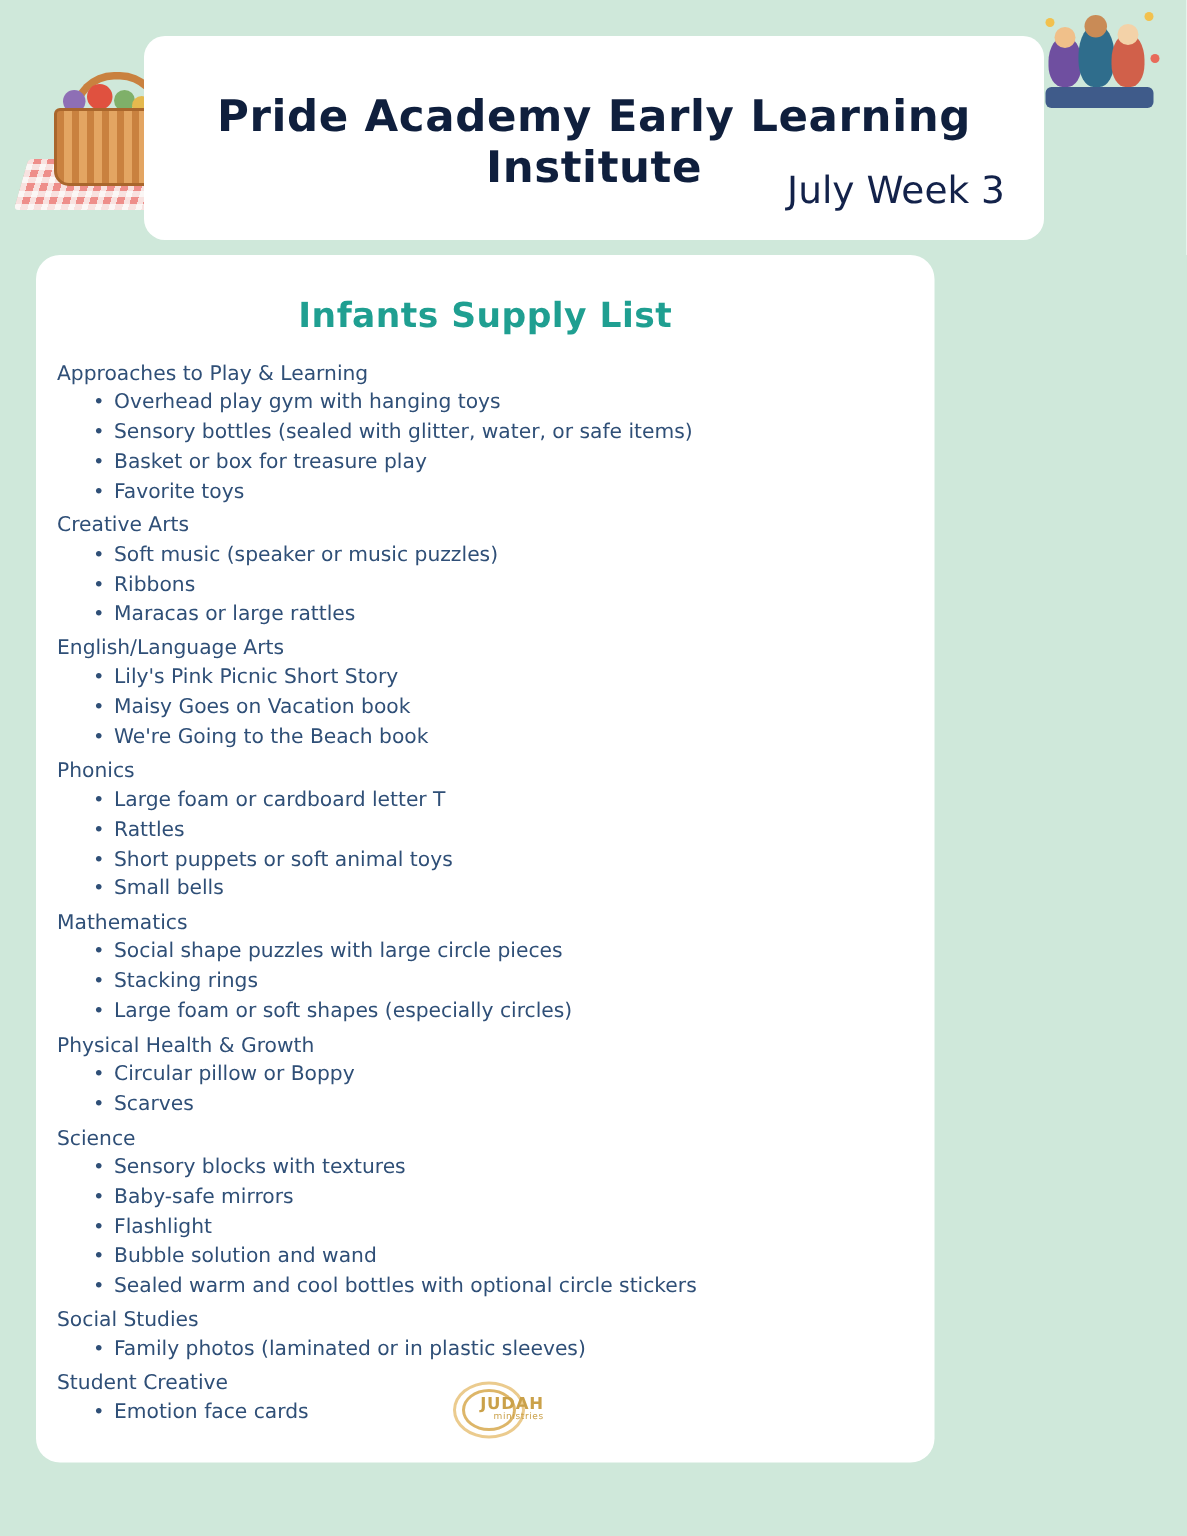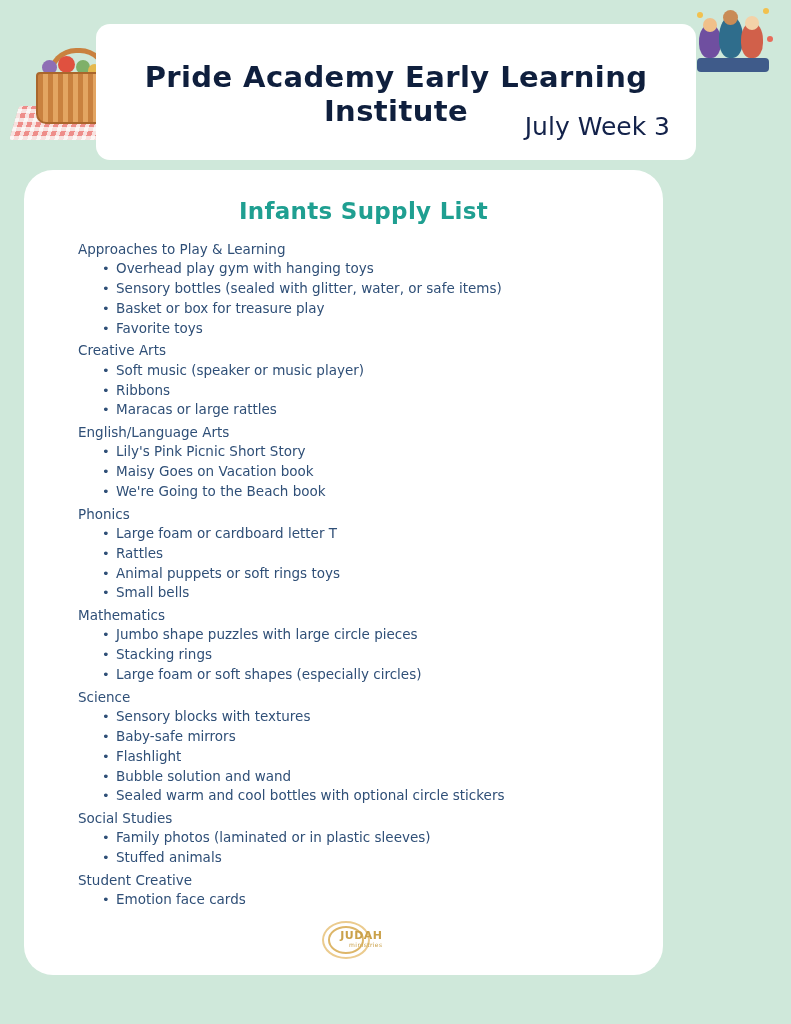--- a/index.html
+++ b/index.html
@@ -142,22 +142,21 @@
   .spark.s3 { left: 70px; top: 28px; background: #e86b5a; }
 
   
   .sheet {
     position: absolute;
     left: 24px;
     top: 170px;
     width: 599px;
     height: 805px;
     background: #ffffff;
-    border-radius: 29px;
-    padding-left: 40px;
+    border-radius: 16px;
   }
   .sheet-title {
     text-align: center;
     margin-top: 28px;
     font-size: 23px;
     font-weight: bold;
     color: #1f9f91;
     font-family: "DejaVu Sans", sans-serif;
     letter-spacing: .3px;
   }
@@ -280,65 +279,71 @@
         <ul class="items">
           <li>Overhead play gym with hanging toys</li>
           <li>Sensory bottles (sealed with glitter, water, or safe items)</li>
           <li>Basket or box for treasure play</li>
           <li>Favorite toys</li>
         </ul>
       </div>
       <div class="group">
         <div class="group-title">Creative Arts</div>
         <ul class="items">
-          <li>Soft music (speaker or music player)</li>
+          <li>Soft music (speaker or music puzzles)</li>
           <li>Ribbons</li>
           <li>Maracas or large rattles</li>
         </ul>
       </div>
       <div class="group">
         <div class="group-title">English/Language Arts</div>
         <ul class="items">
           <li>Lily's Pink Picnic Short Story</li>
           <li>Maisy Goes on Vacation book</li>
           <li>We're Going to the Beach book</li>
         </ul>
       </div>
       <div class="group">
         <div class="group-title">Phonics</div>
         <ul class="items">
           <li>Large foam or cardboard letter T</li>
           <li>Rattles</li>
-          <li>Animal puppets or soft rings toys</li>
+          <li>Short puppets or soft animal toys</li>
           <li>Small bells</li>
         </ul>
       </div>
       <div class="group">
         <div class="group-title">Mathematics</div>
         <ul class="items">
-          <li>Jumbo shape puzzles with large circle pieces</li>
+          <li>Social shape puzzles with large circle pieces</li>
           <li>Stacking rings</li>
           <li>Large foam or soft shapes (especially circles)</li>
+        </ul>
+      </div>
+      <div class="group">
+        <div class="group-title">Physical Health &amp; Growth</div>
+        <ul class="items">
+          <li>Circular pillow or Boppy</li>
+          <li>Scarves</li>
         </ul>
       </div>
       <div class="group">
         <div class="group-title">Science</div>
         <ul class="items">
           <li>Sensory blocks with textures</li>
           <li>Baby-safe mirrors</li>
           <li>Flashlight</li>
           <li>Bubble solution and wand</li>
           <li>Sealed warm and cool bottles with optional circle stickers</li>
         </ul>
       </div>
       <div class="group">
         <div class="group-title">Social Studies</div>
         <ul class="items">
           <li>Family photos (laminated or in plastic sleeves)</li>
-          <li>Stuffed animals</li>
         </ul>
       </div>
       <div class="group">
         <div class="group-title">Student Creative</div>
         <ul class="items">
           <li>Emotion face cards</li>
         </ul>
       </div>
     </div>
   <div class="footer">

